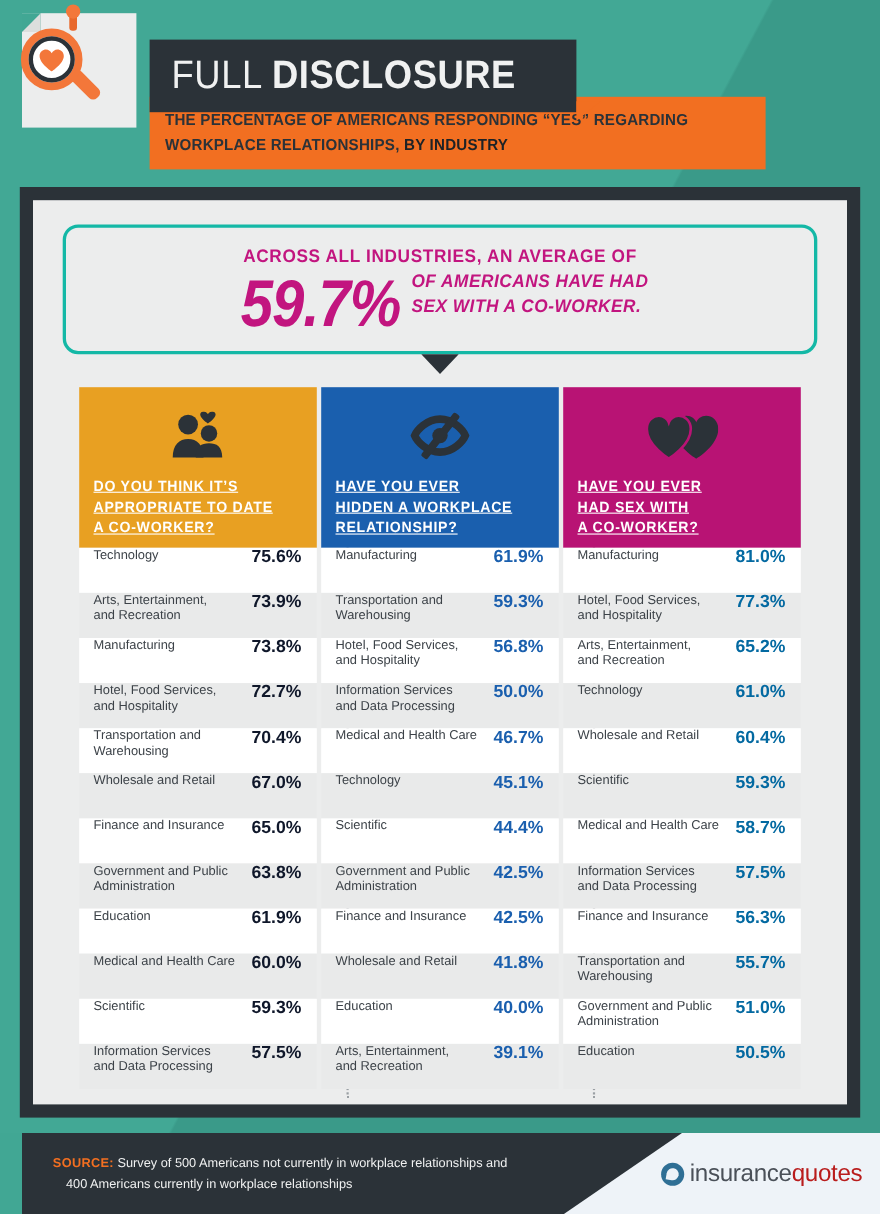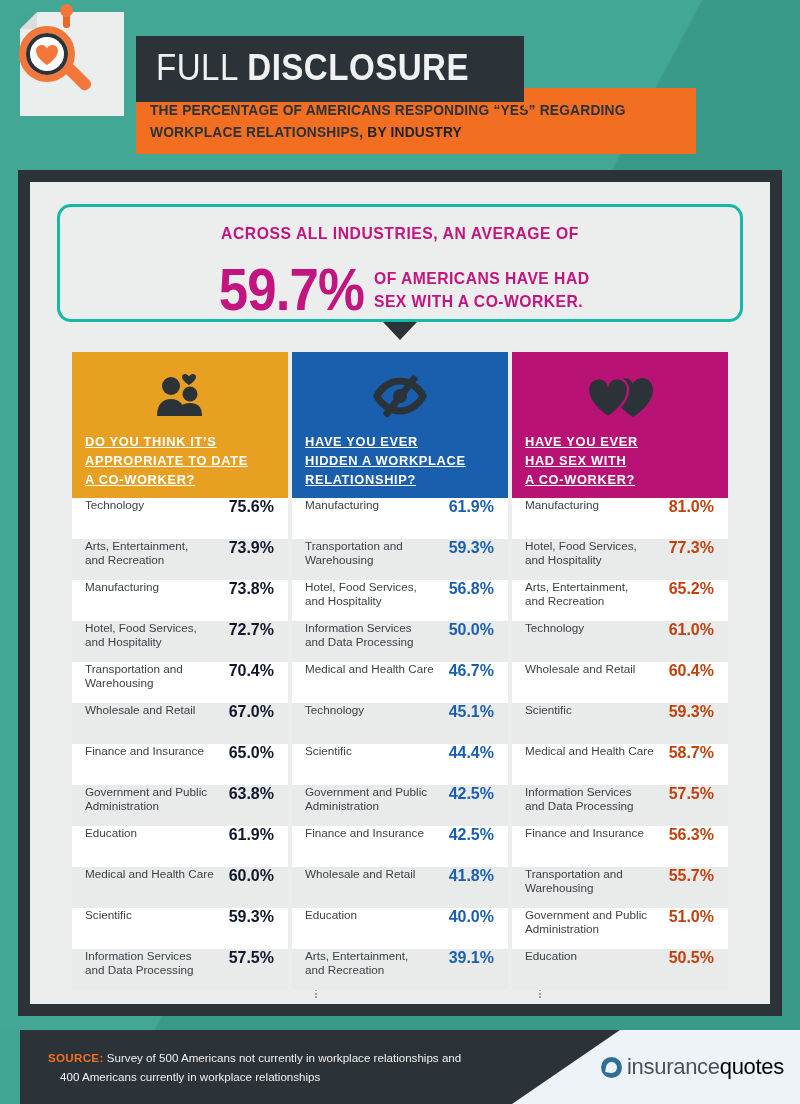--- a/index.html
+++ b/index.html
@@ -181,23 +181,24 @@
     margin-top: 17px;
     font-size: 16.5px;
     font-weight: 700;
     letter-spacing: 0.6px;
     color: #c2157f;
     font-family: "Liberation Sans Narrow", "Liberation Sans", sans-serif;
     transform: scaleX(0.95);
   }
   .callout-row {
     display: flex;
-    align-items: center;
+    align-items: flex-start;
     justify-content: center;
-    margin-top: 16px;
+    margin-top: 2px;
+    font-style: italic;
   }
   .big-stat {
     font-size: 60px;
     font-weight: 700;
     color: #c2157f;
     letter-spacing: -1px;
     line-height: 62px;
     font-family: "Liberation Sans Narrow", "Liberation Sans", sans-serif;
     transform: scaleX(0.88);
     transform-origin: right center;
@@ -279,21 +280,21 @@
     text-align: left;
     max-width: 136px;
   }
   .row-value {
     font-size: 16px;
     font-weight: 700;
     white-space: nowrap;
   }
   .col.c1 .row-value { color: #0f172a; }
   .col.c2 .row-value { color: #1a5fae; }
-  .col.c3 .row-value { color: #c2410c; }
+  .col.c3 .row-value { color: #0369a1; }
 
   .divider {
     position: absolute;
     top: 176px;
     width: 0;
     height: 640px;
     border-left: 2px dotted #9aa0a4;
   }
   .divider.d1 { left: 285px; }
   .divider.d2 { left: 509px; }
@@ -350,21 +351,21 @@
     width: 11px; height: 11px;
     border-radius: 50% 50% 50% 0;
     background: #eef3f8;
     transform: rotate(10deg);
   }
   .logo-text {
     font-size: 22px;
     letter-spacing: -0.3px;
   }
   .logo-text .ins { color: #4a5058; }
-  .logo-text .quo { color: #000000; }
+  .logo-text .quo { color: #b91c1c; }
 </style>
 </head>
 <body>
 
 <div class="bg-diagonal"></div>
 
 <div class="header">
 
   <div class="note">
     <div class="note-fold"></div>

